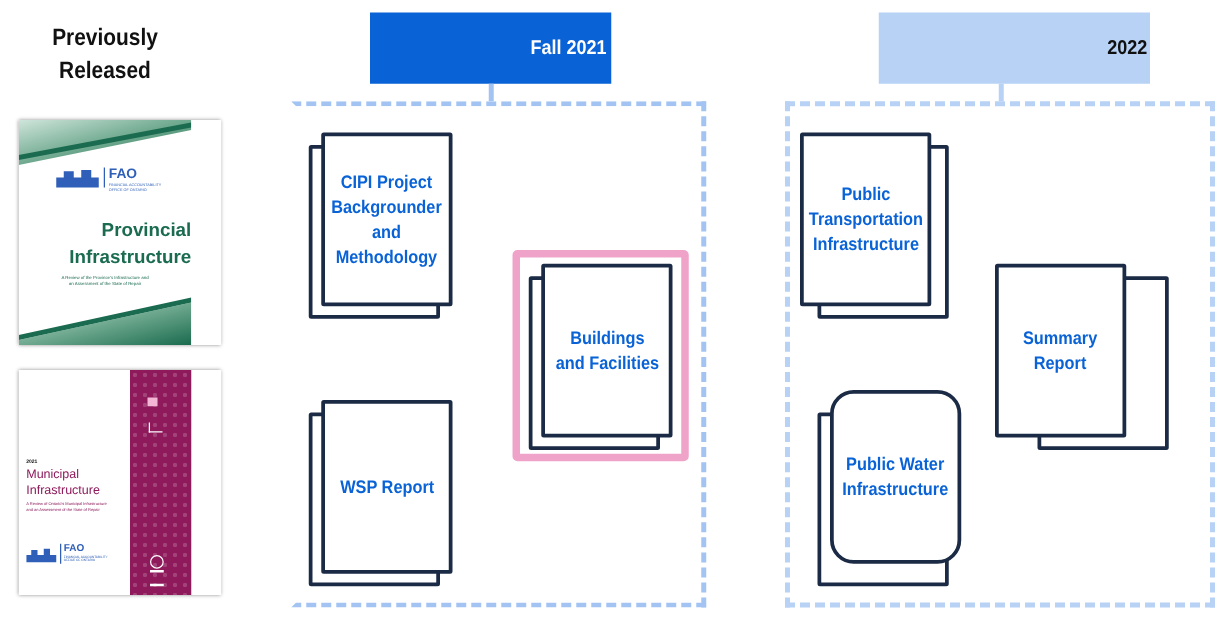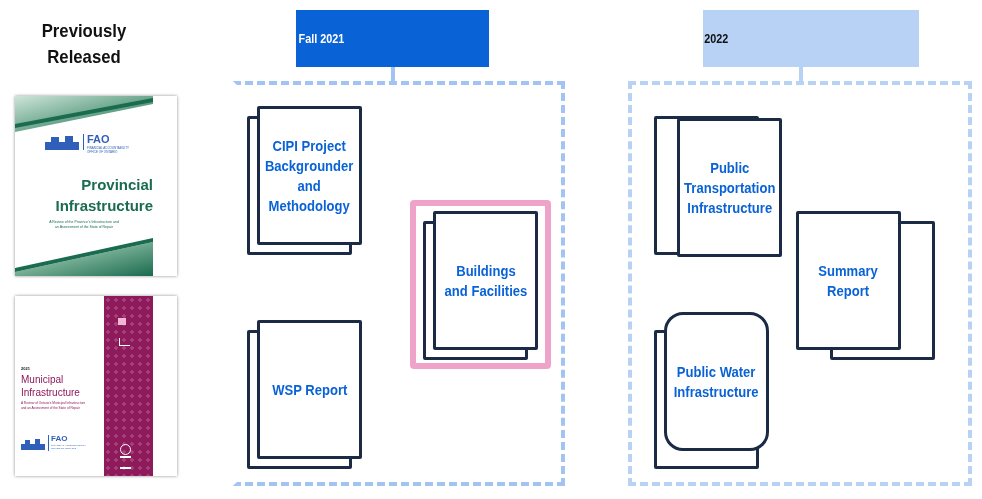--- a/index.html
+++ b/index.html
@@ -1,22 +1,22 @@
 <!DOCTYPE html>
 <html><head>
 <meta charset="utf-8">
 <style>
   html, body { margin:0; padding:0; background:#ffffff; }
   body { width:982px; height:499px; position:relative; overflow:hidden; font-family:"Liberation Sans", sans-serif; }
   .abs { position:absolute; }
   .side-title { left:14px; top:18px; width:140px; text-align:center; font-weight:bold; font-size:19px; line-height:26px; color:#111; transform:scaleX(0.88); }
-  .hdr { height:57px; top:10px; display:flex; align-items:center; justify-content:flex-start; font-weight:bold; font-size:12px; }
+  .hdr { height:57px; top:10px; display:flex; align-items:center; justify-content:flex-end; font-weight:bold; font-size:16px; }
   .hdr span { transform:scaleX(0.9); display:inline-block; }
   .hdr-fall { left:296px; width:193px; background:#0a63d6; color:#ffffff; }
-  .hdr-2022 { left:703px; width:216px; background:#b7d2f5; color:#111111; }
+  .hdr-2022 { left:703px; width:193px; background:#b7d2f5; color:#111111;padding-left:24px; }
   .conn { width:4px; height:14px; top:67px; }
   .group-box { top:81px; height:405px; border:4px dashed; box-sizing:border-box; }
   .doc-back, .doc-front { width:105px; height:139px; border:3px solid #1b2a45; box-sizing:border-box; background:#fff; border-radius:2px; }
   .doc-front { display:flex; align-items:center; justify-content:center; text-align:center; }
   .doc-label { color:#0a63d6; font-weight:bold; font-size:14.5px; line-height:20px; transform:scaleX(0.9); display:inline-block; }
   .highlight { border:6px solid #f0a3c9; border-radius:4px; box-sizing:border-box; }
   .cover { width:162px; height:180px; box-shadow:0 0 3px rgba(0,0,0,0.45); background:#fff; overflow:hidden; }
 </style>
 </head>
 <body>
@@ -118,21 +118,21 @@
   </span>
 </div>
 
 <div class="abs hdr hdr-2022">
     <span>2022</span>
   </div>
 <div class="abs conn" style="left:799px; background:#b7d2f5;"></div>
 <div class="abs group-box" style="left:628px; width:344px; border-color:#b7d2f5;"></div>
 
 <div class="abs doc-back" style="left:654px; top:116px;"></div>
-<div class="abs doc-front" style="left:677px; top:106px;margin-top:12px;">
+<div class="abs doc-front" style="left:640px; top:106px;">
   <span class="doc-label">
     <div>Public</div>
     <div>Transportation</div>
     <div>Infrastructure</div>
   </span>
 </div>
 
 <div class="abs doc-back" style="left:654px; top:330px;"></div>
 <div class="abs doc-front" style="left:664px; top:312px;border-radius:19px;">
   <span class="doc-label">

